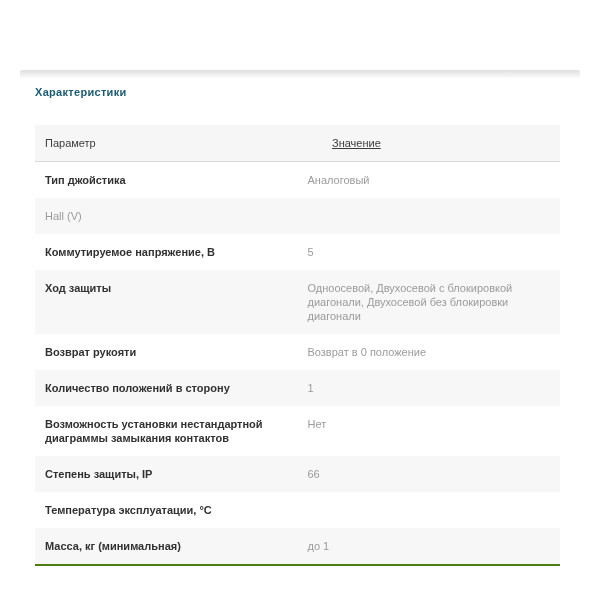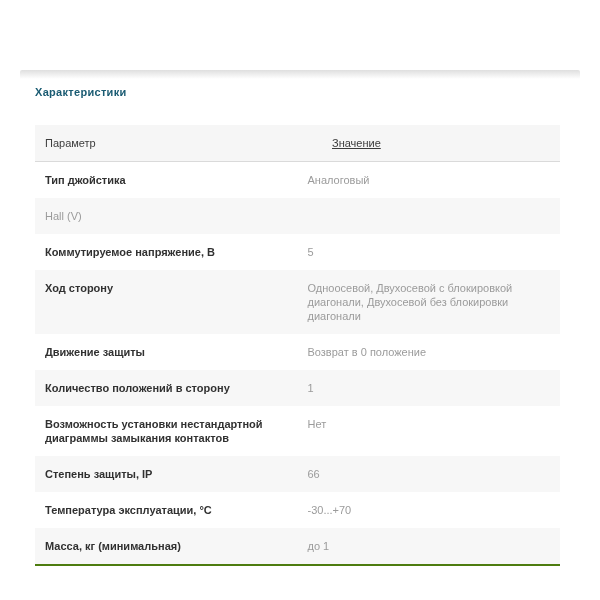--- a/index.html
+++ b/index.html
@@ -83,47 +83,46 @@
   <div class="trow">
     <div class="cell-value">Hall (V)</div>
   </div>
 
   <div class="trow">
     <div class="cell-param">Коммутируемое напряжение, В</div>
     <div class="cell-value">5</div>
   </div>
 
   <div class="trow">
-    <div class="cell-param">Ход сторону</div>
+    <div class="cell-param">Ход защиты</div>
     <div class="cell-value">Одноосевой, Двухосевой с блокировкой диагонали, Двухосевой без блокировки диагонали</div>
   </div>
 
   <div class="trow">
-    <div class="cell-param">Движение защиты</div>
+    <div class="cell-param">Возврат рукояти</div>
     <div class="cell-value">Возврат в 0 положение</div>
   </div>
 
   <div class="trow">
     <div class="cell-param">Количество положений в сторону</div>
     <div class="cell-value">1</div>
   </div>
 
   <div class="trow">
     <div class="cell-param">Возможность установки нестандартной диаграммы замыкания контактов</div>
     <div class="cell-value">Нет</div>
   </div>
 
   <div class="trow">
     <div class="cell-param">Степень защиты, IP</div>
     <div class="cell-value">66</div>
   </div>
 
   <div class="trow">
     <div class="cell-param">Температура эксплуатации, °C</div>
-    <div class="cell-value">-30...+70</div>
   </div>
 
   <div class="trow">
     <div class="cell-param">Масса, кг (минимальная)</div>
     <div class="cell-value">до 1</div>
   </div>
 </div>
   </div>
 </div>
 

